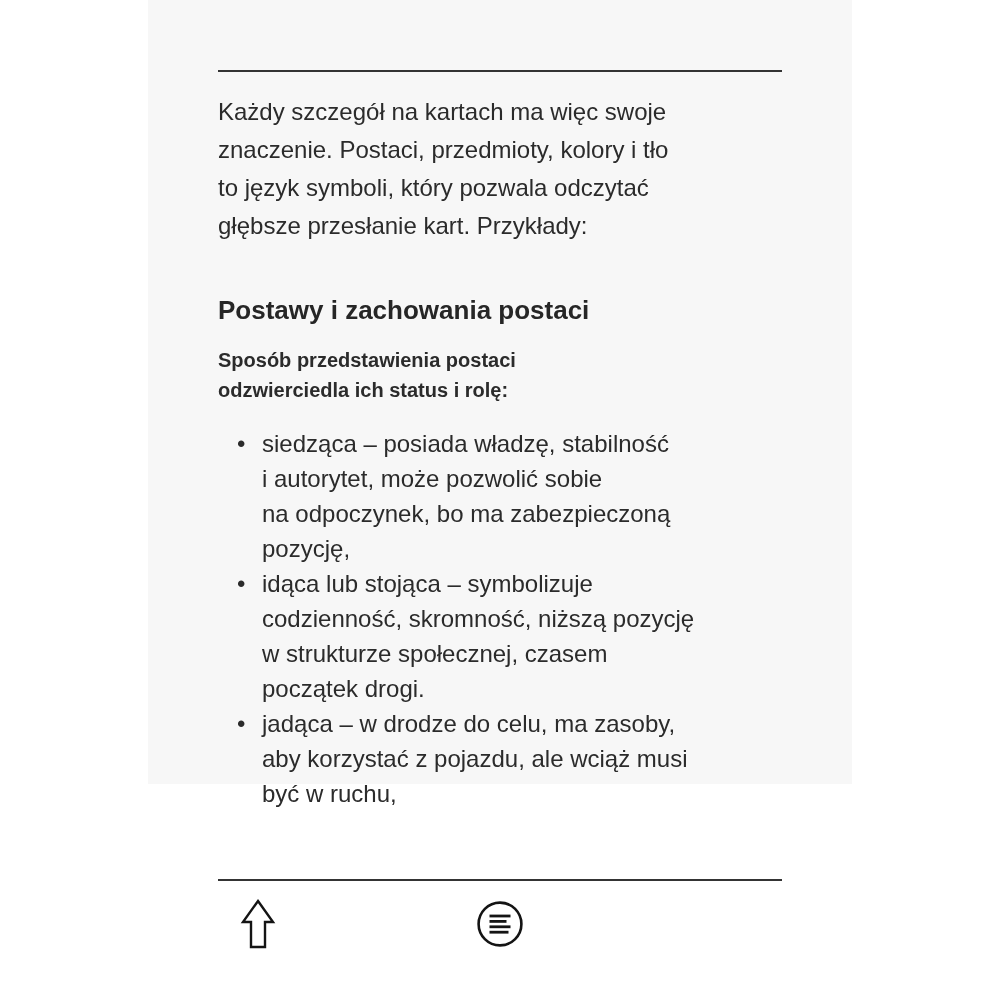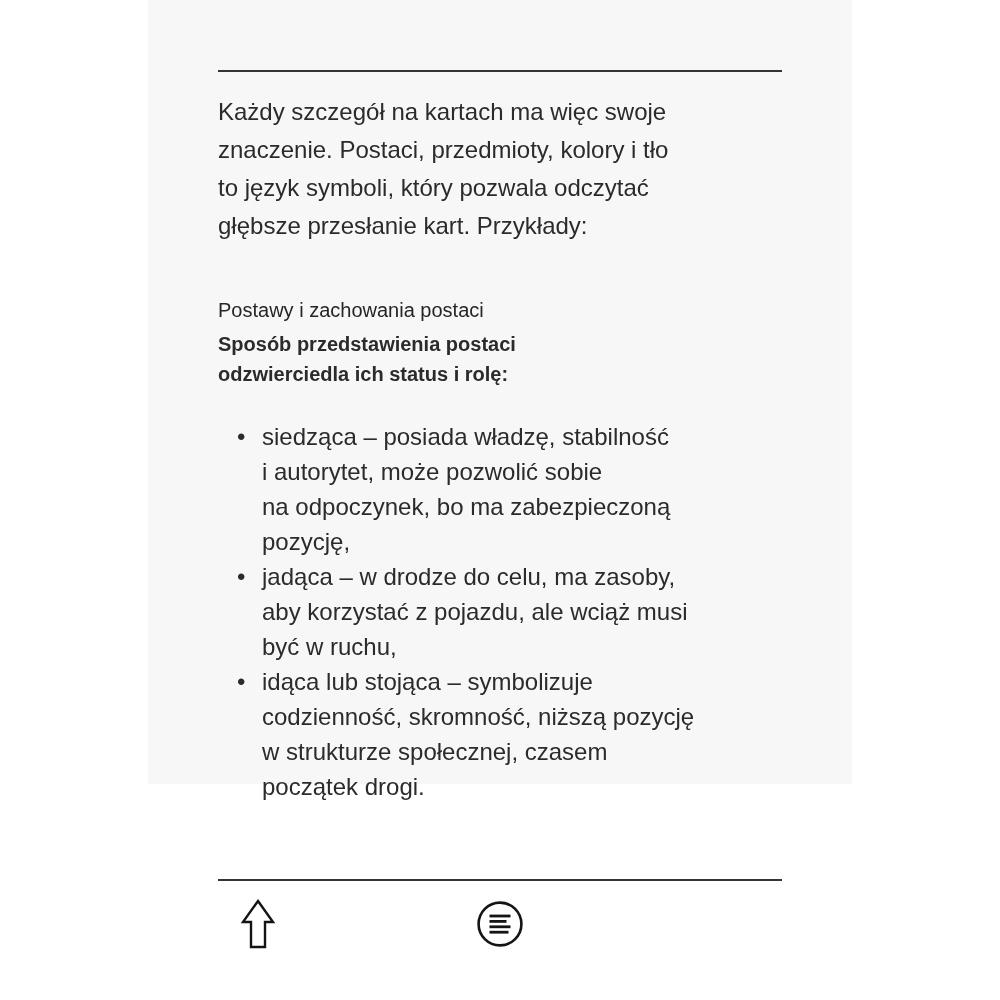--- a/index.html
+++ b/index.html
@@ -34,36 +34,36 @@
     right: 70px;
     top: 879px;
   }
   .intro {
     margin: 21px 0 0 0;
     font-size: 24px;
     line-height: 38px;
     white-space: pre-line;
   }
   .heading {
-    margin: 46px 0 0 0;
-    font-size: 20px;
+    margin: 46px 0 16px 0;
+    font-size: 26px;
     line-height: 38px;
-    font-weight: normal;
+    font-weight: bold;
     color: #262626;
   }
   .lead {
     margin: 0;
     font-size: 20px;
     line-height: 30px;
     white-space: pre-line;
     font-weight: bold;
   }
   ul.bullets {
     list-style: none;
-    margin: 30px 0 0 0;
+    margin: 21px 0 0 0;
     padding: 0 0 0 44px;
     font-size: 24px;
     line-height: 35px;
   }
   ul.bullets li {
     position: relative;
     white-space: pre-line;
   }
   ul.bullets li::before {
     content: "\2022";
@@ -110,27 +110,27 @@
     <h2 class="heading">Postawy i zachowania postaci</h2>
 
     <p class="lead">Sposób przedstawienia postaci
 odzwierciedla ich status i rolę:</p>
 
     <ul class="bullets">
       <li>siedząca – posiada władzę, stabilność
 i autorytet, może pozwolić sobie
 na odpoczynek, bo ma zabezpieczoną
 pozycję,</li>
-      <li>jadąca – w drodze do celu, ma zasoby,
-aby korzystać z pojazdu, ale wciąż musi
-być w ruchu,</li>
       <li>idąca lub stojąca – symbolizuje
 codzienność, skromność, niższą pozycję
 w strukturze społecznej, czasem
 początek drogi.</li>
+      <li>jadąca – w drodze do celu, ma zasoby,
+aby korzystać z pojazdu, ale wciąż musi
+być w ruchu,</li>
     </ul>
 
   </div>
 
   <div class="rule rule-bottom"></div>
 
   <button class="icon-btn btn-up-arrow">
     <svg width="36" height="52" viewBox="0 0 36 52" xmlns="http://www.w3.org/2000/svg">
       <path d="M18 3 L33 24 H25 V49 H11 V24 H3 Z" fill="none" stroke="#141414" stroke-width="2.4" stroke-linejoin="miter"></path>
     </svg>

